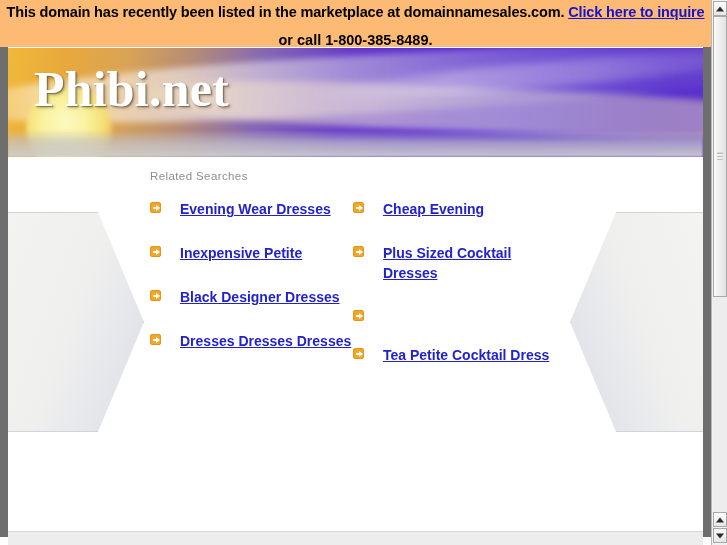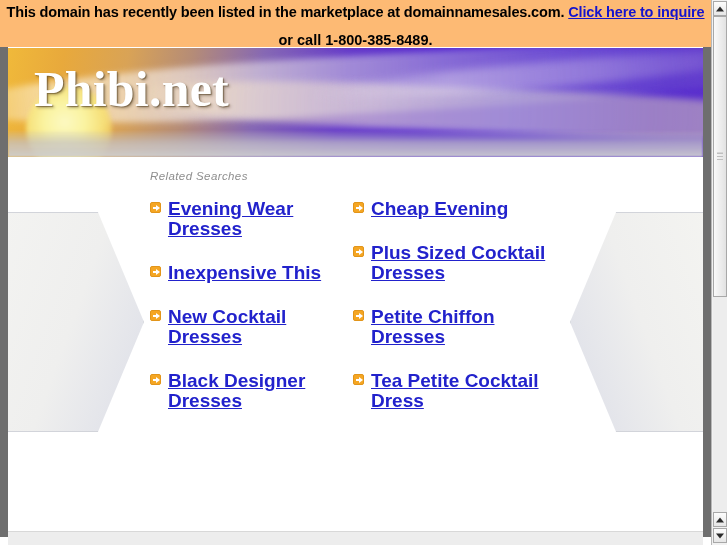--- a/index.html
+++ b/index.html
@@ -213,21 +213,20 @@
   
   #related-heading {
     position: absolute;
     left: 142px;
     top: 13px;
     font-family: "Liberation Sans", sans-serif;
     font-size: 11.5px;
     color: #8E8E8E;
     letter-spacing: 0.4px;
     z-index: 3;
-    font-style: italic;
   }
 
   
   #links-grid {
     position: absolute;
     left: 142px;
     top: 42px;
     width: 430px;
     z-index: 3;
   }
@@ -267,27 +266,28 @@
     content: "";
     position: absolute;
     left: 5px; top: 1.8px;
     width: 0; height: 0;
     border-top: 3.3px solid transparent;
     border-bottom: 3.3px solid transparent;
     border-left: 4px solid #FFFFFF;
   }
   .search-link {
     font-family: "Liberation Sans", sans-serif;
-    font-size: 19px;
+    font-size: 14px;
     font-weight: bold;
     color: #2222CC;
     text-decoration: underline;
     line-height: 20px;
     cursor: pointer;
     display: inline;
+    margin-left: 12px;
   }
 
   
   #scrollbar {
     position: absolute;
     right: 0; top: 0;
     width: 16px;
     height: 545px;
     background: #F1F1F1;
     border-left: 1px solid #B8B8B8;
@@ -391,44 +391,43 @@
 
     <div id="links-grid">
 
       <div class="link-col" id="col-left">
         <div class="search-link-row">
           <span class="arrow-icon"></span>
           <a class="search-link" href="#">Evening Wear Dresses</a>
         </div>
         <div class="search-link-row">
           <span class="arrow-icon"></span>
-          <a class="search-link" href="#">Inexpensive This</a>
-        </div>
-        <div class="search-link-row">
-          <span class="arrow-icon"></span>
-          <a class="search-link" href="#">New Cocktail Dresses</a>
+          <a class="search-link" href="#">Inexpensive Petite</a>
         </div>
         <div class="search-link-row">
           <span class="arrow-icon"></span>
           <a class="search-link" href="#">Black Designer Dresses</a>
         </div>
+        <div class="search-link-row">
+          <span class="arrow-icon"></span>
+          <a class="search-link" href="#">Dresses Dresses Dresses</a>
+        </div>
       </div>
 
       <div class="link-col" id="col-right">
         <div class="search-link-row">
           <span class="arrow-icon"></span>
           <a class="search-link" href="#">Cheap Evening</a>
         </div>
         <div class="search-link-row">
           <span class="arrow-icon"></span>
           <a class="search-link" href="#">Plus Sized Cocktail Dresses</a>
         </div>
         <div class="search-link-row">
           <span class="arrow-icon"></span>
-          <a class="search-link" href="#">Petite Chiffon Dresses</a>
         </div>
         <div class="search-link-row">
           <span class="arrow-icon"></span>
           <a class="search-link" href="#">Tea Petite Cocktail Dress</a>
         </div>
       </div>
 
     </div>
   </div>
 

